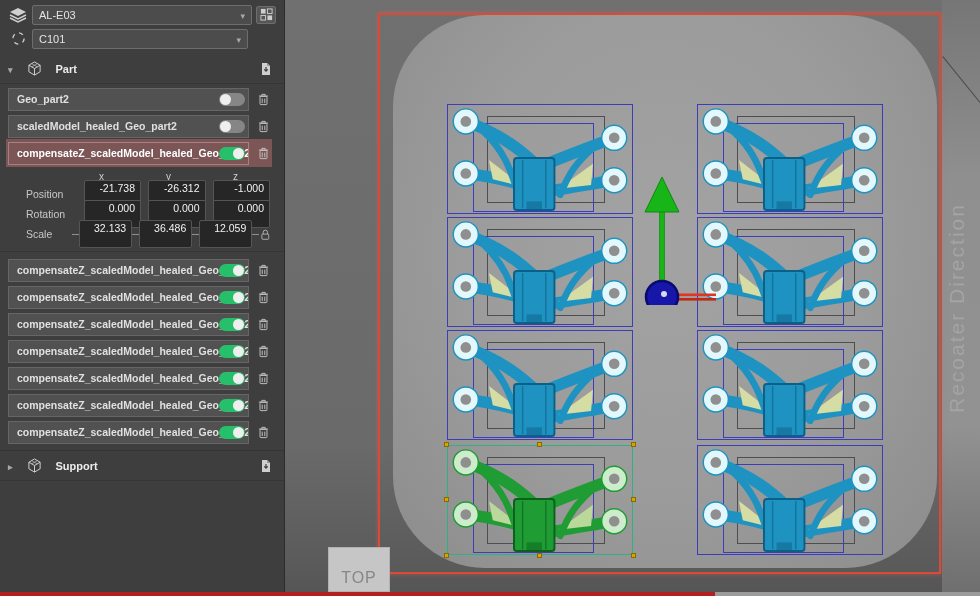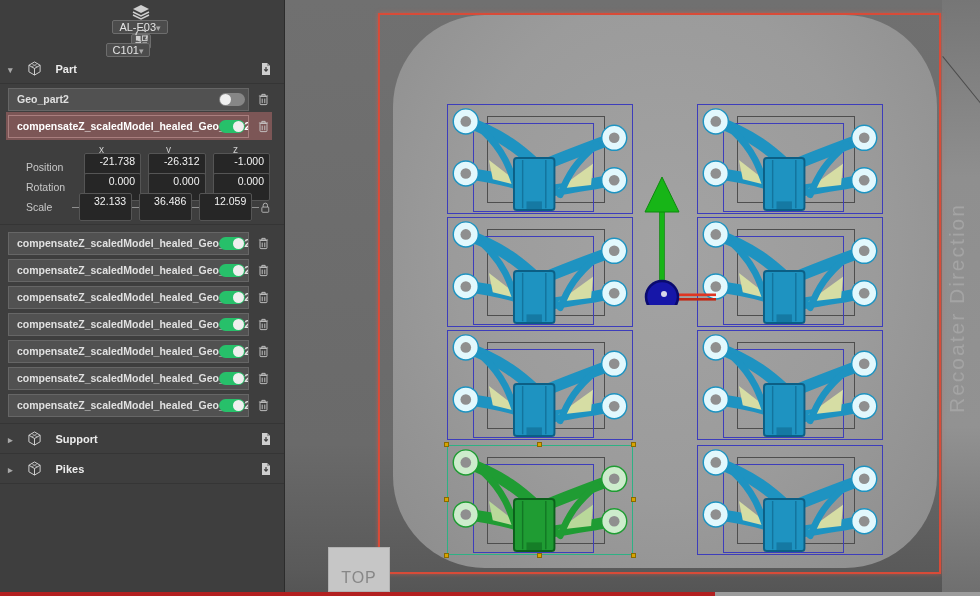--- a/index.html
+++ b/index.html
@@ -3,21 +3,21 @@
 <meta charset="utf-8">
 <style>
   * { margin:0; padding:0; box-sizing:border-box; }
   html,body { width:980px; height:596px; overflow:hidden; background:#3e3e3e;
     font-family:"Liberation Sans", sans-serif; }
 
   
   .sidebar { position:absolute; left:0; top:0; width:285px; height:592px;
     background:#3e3e3e; border-right:1px solid #2c2c2c; }
   .top-controls { padding:4px 8px 2px 6px; }
-  .ctl-row { display:flex; align-items:center; margin-bottom:3px; height:21px;flex-direction:column; }
+  .ctl-row { display:flex; align-items:center; margin-bottom:3px; height:21px; }
   .ctl-ic { width:24px; display:flex; justify-content:center; }
   .dropdown { flex:1; height:20px; background:#4c4c4c; border:1px solid #6d6d6d;
     border-radius:2px; color:#e4e4e4; font-size:11px; display:flex; align-items:center;
     padding:0 6px; margin:0 4px 0 2px; }
   .dropdown .dd-label { flex:1; }
   .chev-d::after { content:"▾"; color:#a8a8a8; font-size:9px; }
   .chev-r::after { content:"▸"; color:#a8a8a8; font-size:9px; }
   .grid-btn { width:20px; height:18px; background:#565656; border:1px solid #6d6d6d;
     border-radius:2px; display:flex; align-items:center; justify-content:center; }
 
@@ -227,20 +227,33 @@
         <span class="toggle">
             <span class="knob"></span>
           </span>
       </div>
       <span class="trash-btn">
           <svg class="ic" width="11" height="13">
             <use href="#i-trash"></use>
           </svg>
         </span>
     </div>
+    <div class="item-row">
+      <div class="item-label-box">
+        <span>scaledModel_healed_Geo_part2</span>
+        <span class="toggle">
+            <span class="knob"></span>
+          </span>
+      </div>
+      <span class="trash-btn">
+          <svg class="ic" width="11" height="13">
+            <use href="#i-trash"></use>
+          </svg>
+        </span>
+    </div>
     <div class="item-row selected">
       <div class="item-label-box">
         <span>compensateZ_scaledModel_healed_Geo_part2</span>
         <span class="toggle on">
             <span class="knob"></span>
           </span>
       </div>
       <span class="trash-btn">
           <svg class="ic" width="11" height="13">
             <use href="#i-trash"></use>
@@ -382,31 +395,20 @@
     <svg class="ic" width="15" height="15">
         <use href="#i-cube"></use>
       </svg>
     <span>Support</span>
     <span class="grow"></span>
     <svg class="ic" width="12" height="14">
         <use href="#i-doc"></use>
       </svg>
   </div>
 
-  <div class="sec-row">
-    <span class="chev-r"></span>
-    <svg class="ic" width="15" height="15">
-        <use href="#i-cube"></use>
-      </svg>
-    <span>Pikes</span>
-    <span class="grow"></span>
-    <svg class="ic" width="12" height="14">
-        <use href="#i-doc"></use>
-      </svg>
-  </div>
 
 </div>
 
 <div class="viewport">
   <div class="right-strip"></div>
   <div class="plate"></div>
   <div class="build-box"></div>
   <div class="diag"></div>
 
   <div class="cell" style="left:162px;top:104px">

